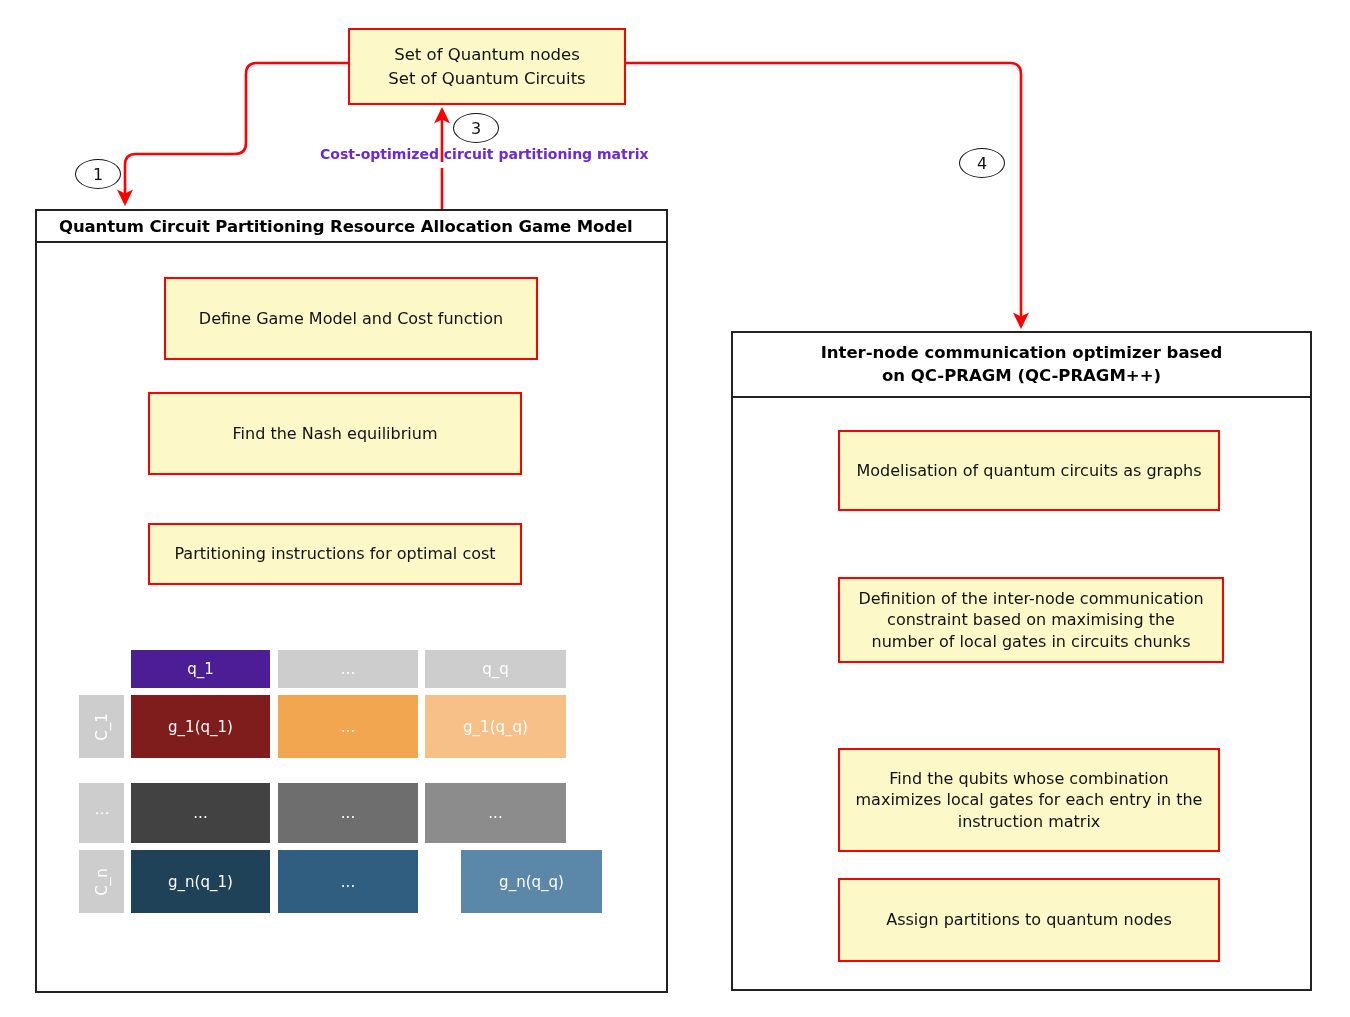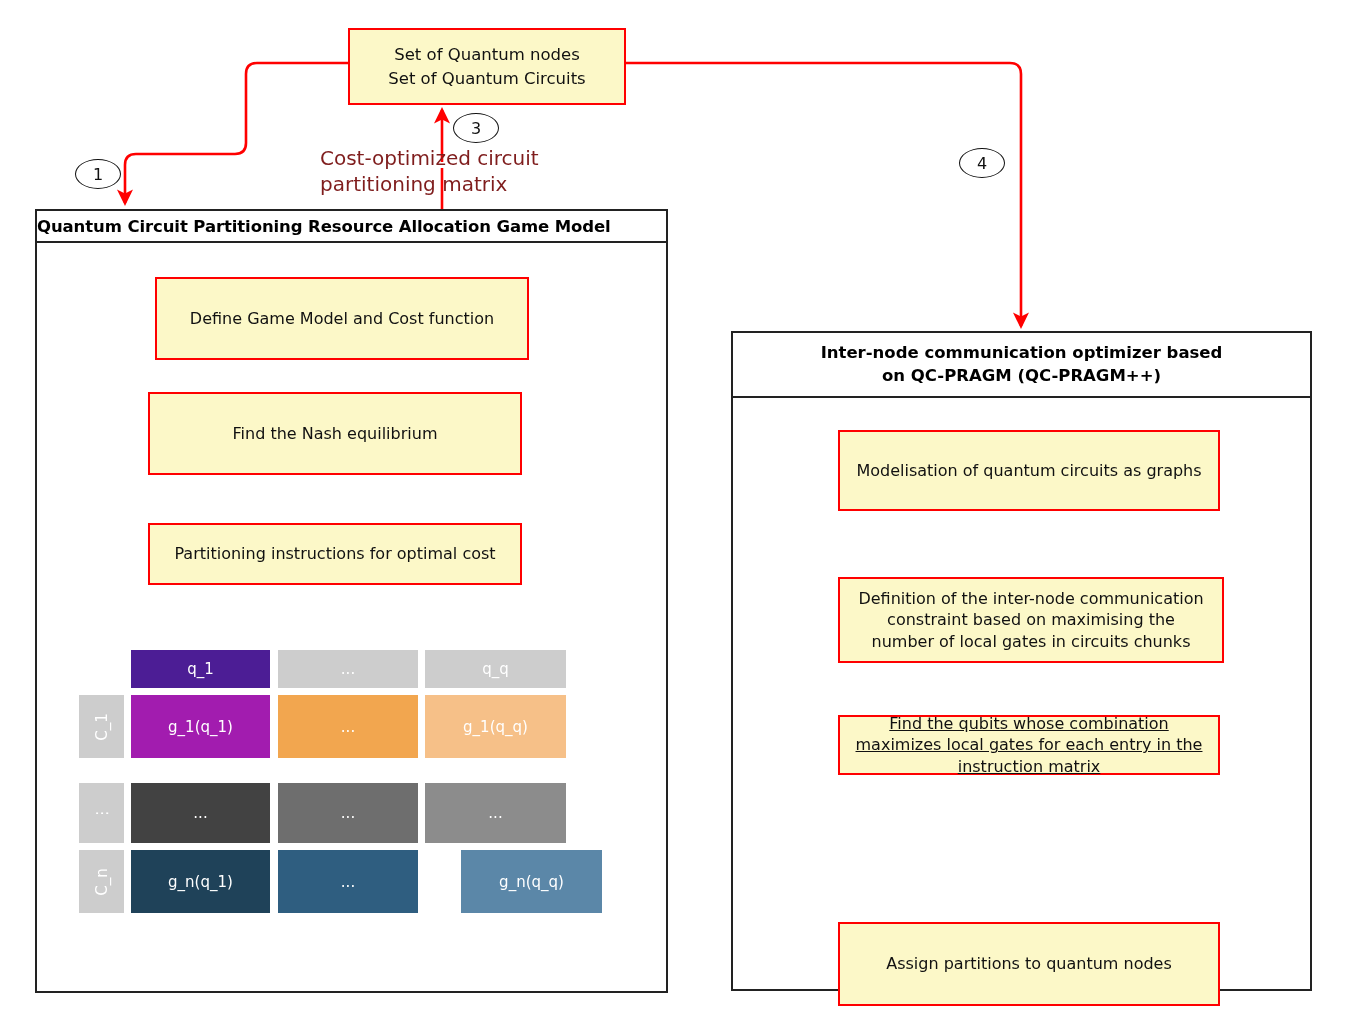--- a/index.html
+++ b/index.html
@@ -9,29 +9,29 @@
   svg.layer{position:absolute;left:0;top:0;width:1350px;height:1017px;pointer-events:none;}
 
   .yellowbox{position:absolute;background:#fcf8c8;border:2px solid #ff0000;
     display:flex;align-items:center;justify-content:center;text-align:left;
     color:#111111;font-size:16px;line-height:1.32;box-sizing:border-box;}
   .topbox{font-size:16.5px;line-height:1.45;}
 
   .panel{position:absolute;border:2px solid #222222;background:#ffffff;box-sizing:border-box;}
   .panel-header{position:absolute;left:0;top:0;right:0;display:flex;align-items:center;
     box-sizing:border-box;border-bottom:2px solid #222222;color:#000;font-weight:bold;}
-  .panel-header.left-h{height:32px;padding-left:0;font-size:16.5px;letter-spacing:-0.1px;text-align:right;}
+  .panel-header.left-h{height:32px;padding-left:22px;font-size:16.5px;letter-spacing:-0.1px;text-align:right;}
   .panel-header.right-h{height:65px;justify-content:center;text-align:center;
     font-size:16.5px;line-height:1.38;padding:11px 12px;}
 
   .marker{position:absolute;width:46px;height:30px;border:1.6px solid #111;border-radius:50%;
     background:#fff;display:flex;align-items:center;justify-content:center;
     font-size:16px;color:#111;box-sizing:border-box;}
 
-  .note{position:absolute;color:#7f1d1d;font-size:20px;line-height:1.32;}
+  .note{position:absolute;color:#6d28d9;font-size:14px;line-height:1.32;font-weight:bold;}
   .note.c{text-align:center;}
 
   .cell{position:absolute;display:flex;align-items:center;justify-content:center;
     color:#ffffff;font-size:15px;box-sizing:border-box;}
   .rowlab{position:absolute;background:#cdcdcd;display:flex;align-items:center;
     justify-content:center;color:#ffffff;font-size:15px;box-sizing:border-box;}
   .rowlab span{transform:rotate(-90deg);white-space:nowrap;display:block;}
 </style>
 </head>
 <body>
@@ -104,21 +104,21 @@
     <div>number of qubits</div>
     <div>assigned per qpu</div>
   </div>
 
   <div class="panel" style="left:35px;top:209px;width:633px;height:784px;">
     <div class="panel-header left-h">
       <span>Quantum Circuit Partitioning Resource Allocation Game Model</span>
     </div>
   </div>
 
-  <div class="yellowbox" style="left:155px;top:277px;width:374px;height:83px;">
+  <div class="yellowbox" style="left:164px;top:277px;width:374px;height:83px;">
     <span>Define Game Model and Cost function</span>
   </div>
   <div class="yellowbox" style="left:148px;top:392px;width:374px;height:83px;">
     <span>Find the Nash equilibrium</span>
   </div>
   <div class="yellowbox" style="left:148px;top:523px;width:374px;height:62px;">
     <span>Partitioning instructions for optimal cost</span>
   </div>
 
   <div class="cell" style="left:131px;top:650px;width:139px;height:38px;background:#4c1d95;">
@@ -127,21 +127,21 @@
   <div class="cell" style="left:278px;top:650px;width:140px;height:38px;background:#cdcdcd;">
     <span>...</span>
   </div>
   <div class="cell" style="left:425px;top:650px;width:141px;height:38px;background:#cdcdcd;">
     <span>q_q</span>
   </div>
 
   <div class="rowlab" style="left:79px;top:695px;width:45px;height:63px;">
     <span>C_1</span>
   </div>
-  <div class="cell" style="left:131px;top:695px;width:139px;height:63px;background:#a21caf;">
+  <div class="cell" style="left:131px;top:695px;width:139px;height:63px;background:#7f1d1d;">
     <span>g_1(q_1)</span>
   </div>
   <div class="cell" style="left:278px;top:695px;width:140px;height:63px;background:#f2a64f;">
     <span>...</span>
   </div>
   <div class="cell" style="left:425px;top:695px;width:141px;height:63px;background:#f6c088;">
     <span>g_1(q_q)</span>
   </div>
 
   <div class="rowlab" style="left:79px;top:783px;width:45px;height:60px;">
@@ -182,23 +182,23 @@
   <div class="yellowbox" style="left:838px;top:430px;width:382px;height:81px;flex-direction:column;">
     <div>Modelisation of quantum circuits as graphs</div>
   </div>
 
   <div class="yellowbox" style="left:838px;top:577px;width:386px;height:86px;flex-direction:column;">
     <div>Definition of the inter-node communication</div>
     <div>constraint based on maximising the</div>
     <div>number of local gates in circuits chunks</div>
   </div>
 
-  <div class="yellowbox" style="left:838px;top:715px;width:382px;height:60px;flex-direction:column;text-decoration:underline;">
+  <div class="yellowbox" style="left:838px;top:748px;width:382px;height:104px;flex-direction:column;">
     <div>Find the qubits whose combination</div>
     <div>maximizes local gates for each entry in the</div>
     <div>instruction matrix</div>
   </div>
 
-  <div class="yellowbox" style="left:838px;top:878px;width:382px;height:84px;flex-direction:column;margin-top:44px;">
+  <div class="yellowbox" style="left:838px;top:878px;width:382px;height:84px;flex-direction:column;">
     <div>Assign partitions to quantum nodes</div>
   </div>
 
 </div>
 
 </body></html>

